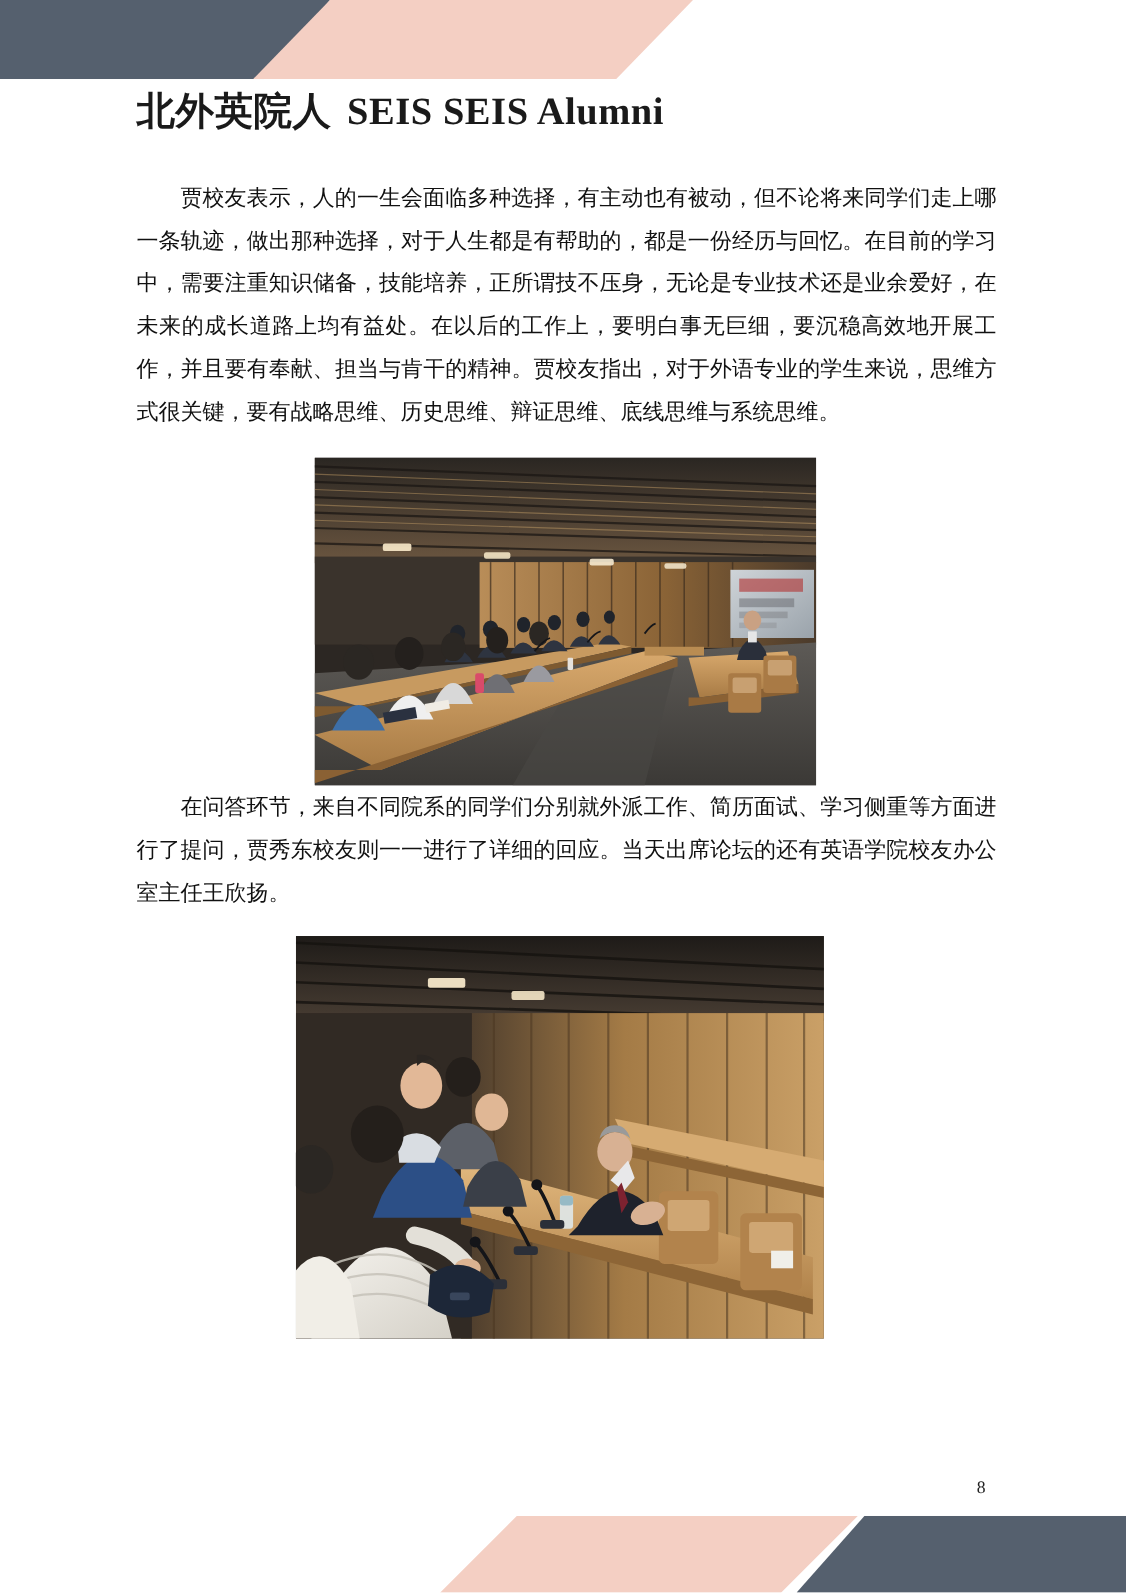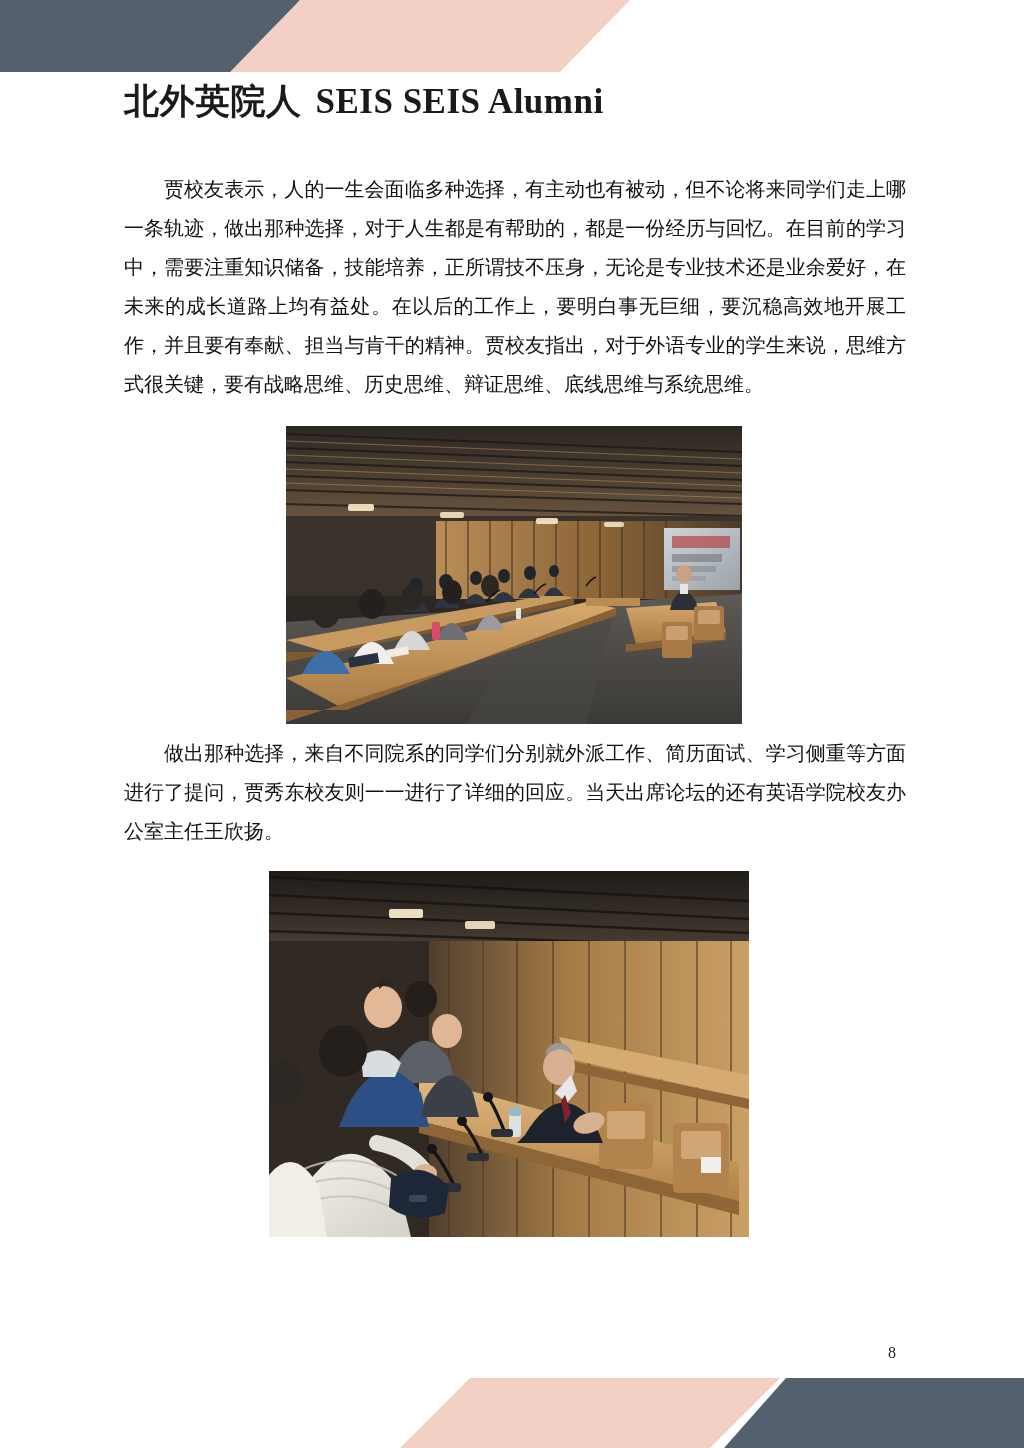--- a/index.html
+++ b/index.html
@@ -69,21 +69,21 @@
   }
 
   
   .content {
     position: absolute;
     top: 160px;
     left: 124px;
     width: 782px;
   }
   p.body-text {
-    margin: 10px 0 10px 0;
+    margin: 0 0 10px 0;
     font-size: 20px;
     line-height: 39px;
     text-align: justify;
     text-justify: inter-ideograph;
     text-indent: 2em;
     color: #111111;
     font-family: "DejaVu Serif", "Liberation Serif", serif;
   }
 
   
@@ -272,21 +272,21 @@
         <rect x="100" y="224" width="22" height="8" fill="#f0ece4" transform="rotate(-10 100 224)"></rect>
 
         <g stroke="#15161a" stroke-width="1.6" fill="none">
           <path d="M200 176 q8 -10 14 -12"></path>
           <path d="M248 168 q7 -9 12 -10"></path>
           <path d="M300 160 q6 -8 10 -9"></path>
         </g>
       </svg>
     </div>
 
-    <p class="body-text">做出那种选择，来自不同院系的同学们分别就外派工作、简历面试、学习侧重等方面进行了提问，贾秀东校友则一一进行了详细的回应。当天出席论坛的还有英语学院校友办公室主任王欣扬。</p>
+    <p class="body-text">在问答环节，来自不同院系的同学们分别就外派工作、简历面试、学习侧重等方面进行了提问，贾秀东校友则一一进行了详细的回应。当天出席论坛的还有英语学院校友办公室主任王欣扬。</p>
 
     <div class="figure figure-2">
       <svg viewBox="0 0 480 366" preserveAspectRatio="none">
         <defs>
           <linearGradient id="wall2" x1="0" y1="0" x2="1" y2="0">
             <stop offset="0%" stop-color="#4a3b2c"></stop>
             <stop offset="45%" stop-color="#a47b46"></stop>
             <stop offset="100%" stop-color="#caa067"></stop>
           </linearGradient>
           <linearGradient id="ceil2" x1="0" y1="0" x2="0" y2="1">

